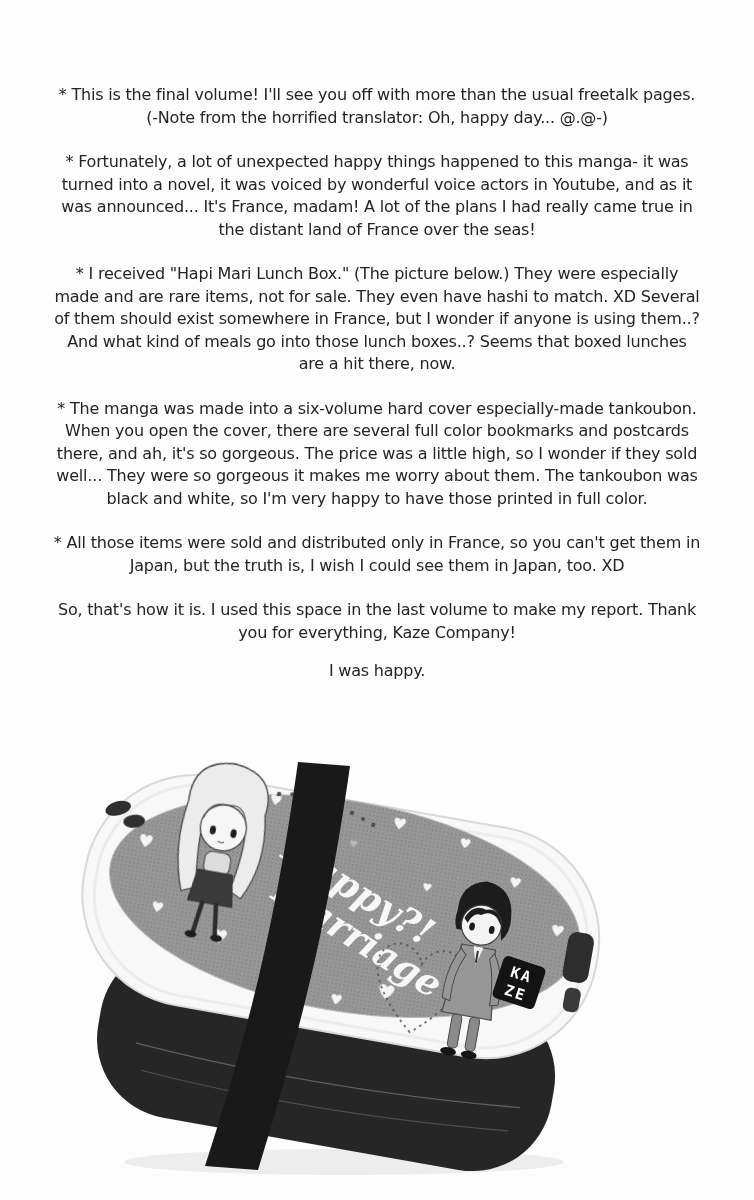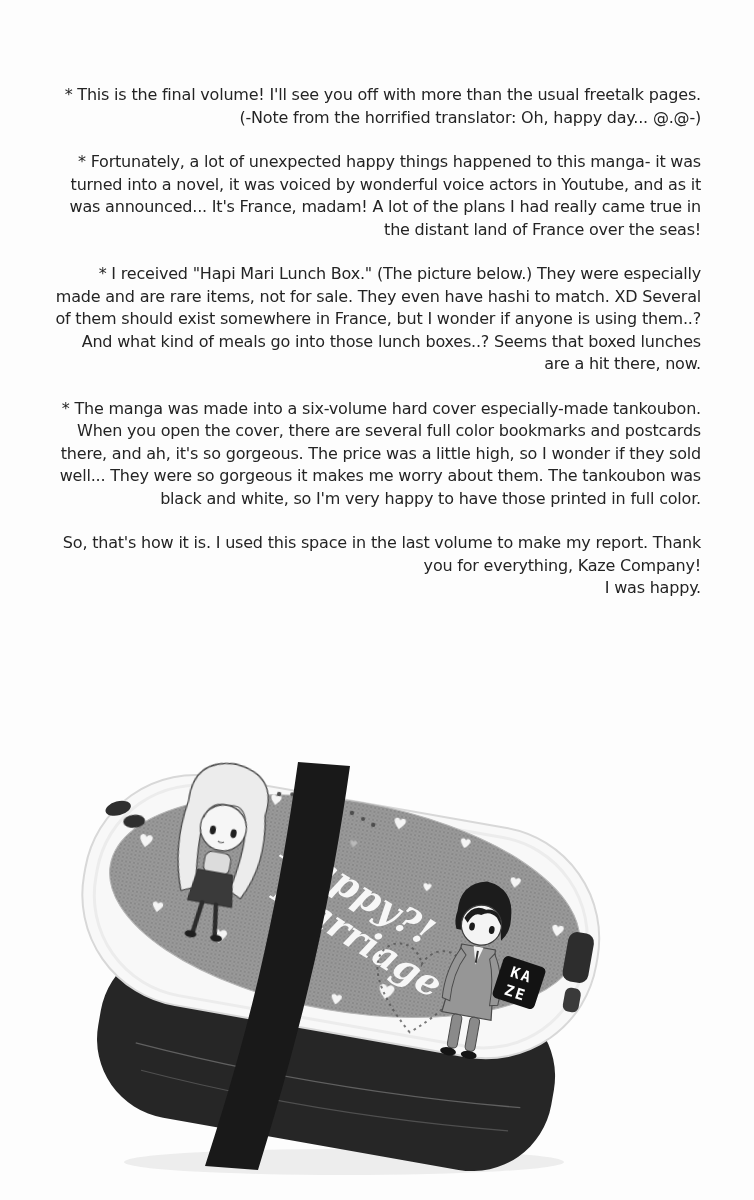--- a/index.html
+++ b/index.html
@@ -15,22 +15,22 @@
     position:absolute;
     top:84px;left:50%;
     transform:translateX(-50%);
     width:648px;
     text-align:center;
     color:#242424;
     font-size:16px;
     line-height:22.5px;
     letter-spacing:-0.2px;
   }
-  .freetalk p{margin:0 0 22px 0;text-align:right;}
-  .freetalk p.closing{margin-bottom:0;}
+  .freetalk p{margin:0 0 22px 0;}
+  .freetalk p.closing{margin-bottom:16px;}
   .freetalk p.no-gap{margin:0;}
   .photo{
     position:absolute;
     left:44px;top:750px;
     width:600px;height:432px;
   }
   .photo svg{display:block;width:600px;height:432px;}
   .script-text{
     font-family:"DejaVu Serif",serif;
     font-style:italic;
@@ -45,20 +45,21 @@
 </head>
 <body>
 
 <div class="page">
 
   <div class="freetalk">
     <p>* This is the final volume! I'll see you off with more than the usual freetalk pages. (-Note from the horrified translator: Oh, happy day... @.@-)</p>
     <p>* Fortunately, a lot of unexpected happy things happened to this manga- it was turned into a novel, it was voiced by wonderful voice actors in Youtube, and as it was announced... It's France, madam! A lot of the plans I had really came true in the distant land of France over the seas!</p>
     <p>* I received "Hapi Mari Lunch Box." (The picture below.) They were especially made and are rare items, not for sale. They even have hashi to match. XD Several of them should exist somewhere in France, but I wonder if anyone is using them..? And what kind of meals go into those lunch boxes..? Seems that boxed lunches are a hit there, now.</p>
     <p>* The manga was made into a six-volume hard cover especially-made tankoubon. When you open the cover, there are several full color bookmarks and postcards there, and ah, it's so gorgeous. The price was a little high, so I wonder if they sold well... They were so gorgeous it makes me worry about them. The tankoubon was black and white, so I'm very happy to have those printed in full color.</p>
+    <p>* All those items were sold and distributed only in France, so you can't get them in Japan, but the truth is, I wish I could see them in Japan, too. XD</p>
     <p class="closing">So, that's how it is. I used this space in the last volume to make my report. Thank you for everything, Kaze Company!</p>
     <p class="no-gap">I was happy.</p>
   </div>
 
   <div class="photo">
     <svg viewBox="0 0 600 432" xmlns="http://www.w3.org/2000/svg">
       <defs>
         <pattern id="dots" width="4" height="4" patternUnits="userSpaceOnUse">
           <rect width="4" height="4" fill="#9a9a9a"></rect>
           <circle cx="1" cy="1" r="1" fill="#848484"></circle>

